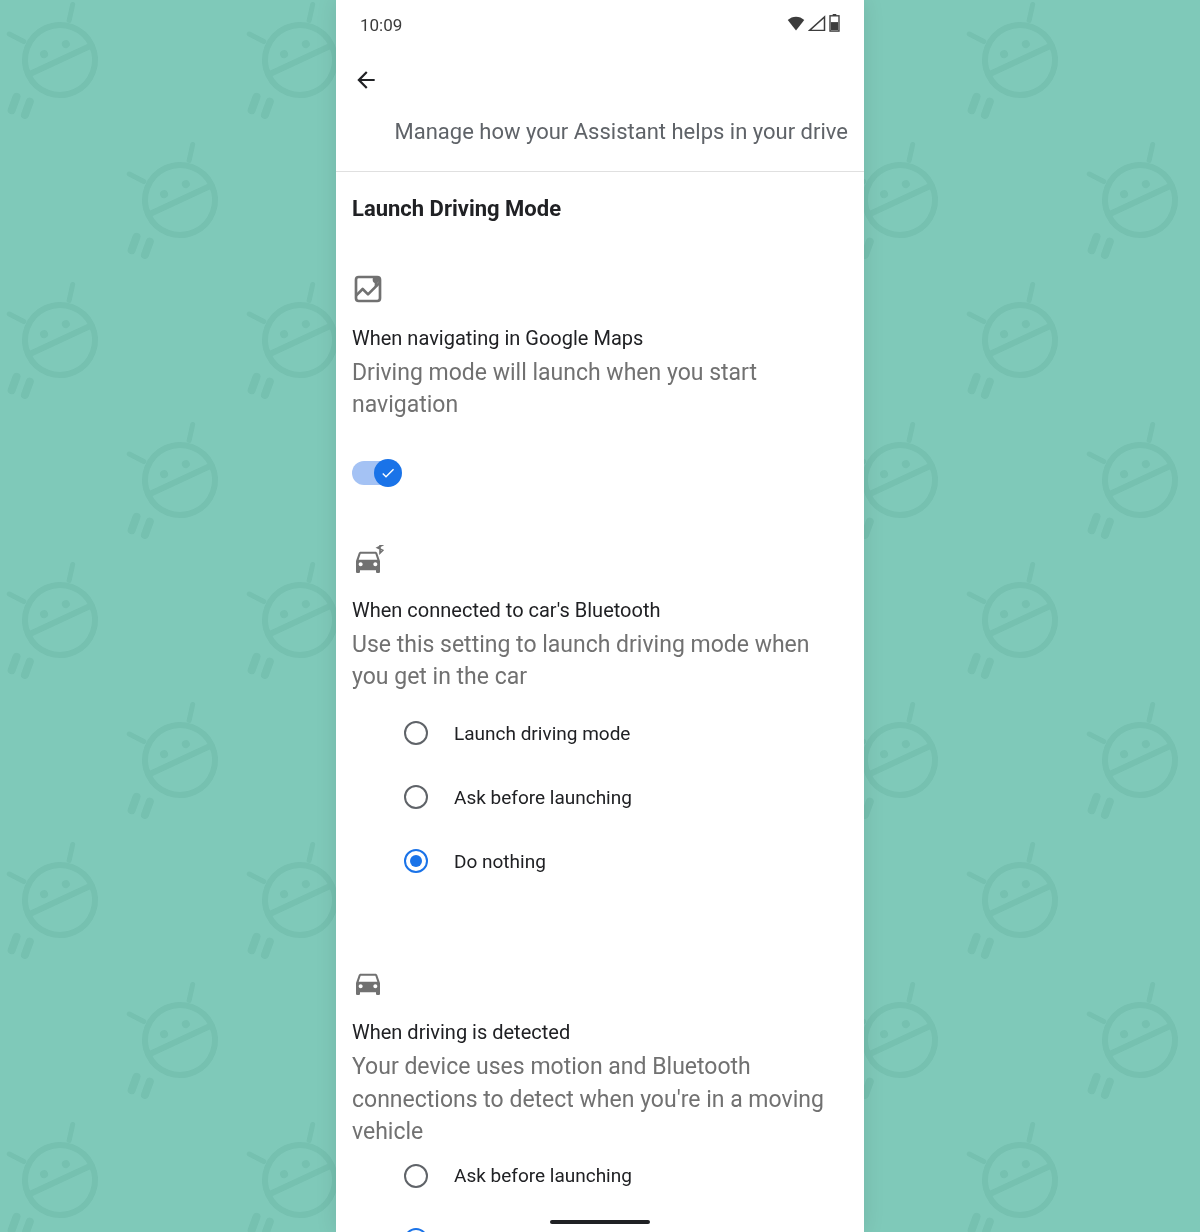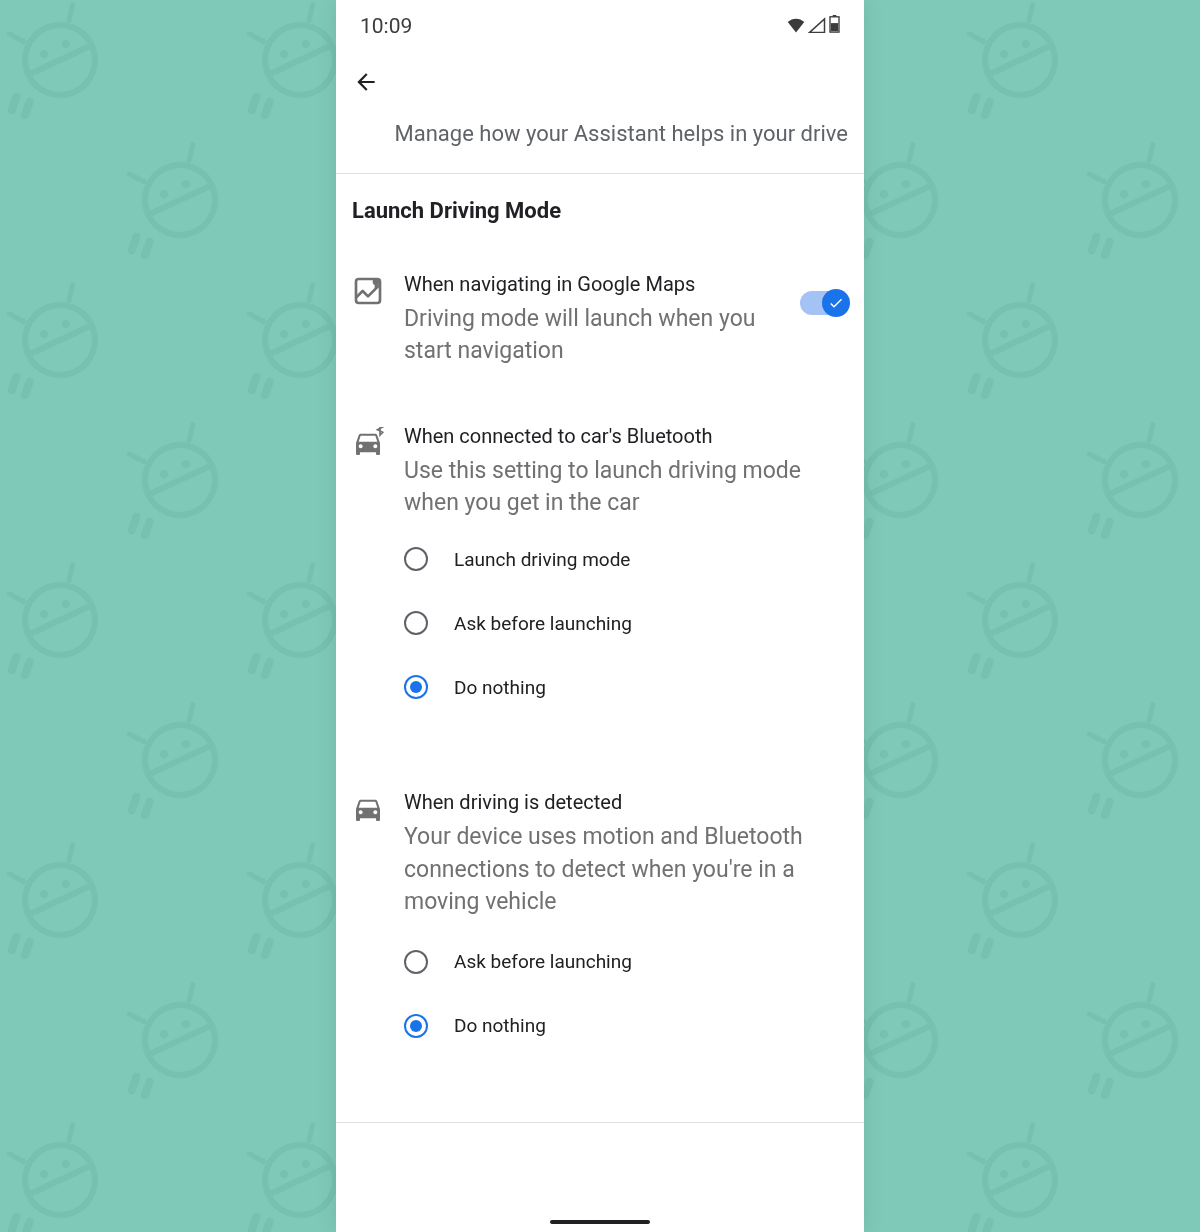--- a/index.html
+++ b/index.html
@@ -29,21 +29,21 @@
       background: #ffffff;
       position: relative;
       z-index: 1;
       box-shadow: 0 0 20px rgba(0,0,0,0.1);
     }
     .status-bar {
       display: flex;
       justify-content: space-between;
       align-items: center;
       padding: 14px 24px 10px;
-      font-size: 21px;
+      font-size: 17px;
       color: #3c3c3c;
     }
     .status-time {
       font-weight: 400;
     }
     .status-icons {
       display: flex;
       gap: 3px;
       align-items: center;
     }
@@ -78,20 +78,21 @@
       font-size: 22px;
       font-weight: 700;
       color: #202124;
       margin-bottom: 48px;
     }
     .setting-row {
       display: flex;
       align-items: flex-start;
       gap: 20px;
       margin-bottom: 56px;
+      flex-direction: column;
     }
     .setting-icon {
       width: 32px;
       height: 32px;
       flex-shrink: 0;
       margin-top: 4px;
       color: #717171;
     }
     .setting-text {
       flex: 1;
@@ -298,21 +299,21 @@
       <div class="radio-option">
         <div class="radio"></div>
         <span class="radio-label">Ask before launching</span>
       </div>
       <div class="radio-option">
         <div class="radio selected"></div>
         <span class="radio-label">Do nothing</span>
       </div>
     </div>
 
-    <div class="setting-row" style="margin-bottom:36px;">
+    <div class="setting-row" style="margin-bottom:20px;">
       <div class="setting-icon">
         <svg width="32" height="32" viewBox="0 0 24 24" fill="#717171">
           <path d="M18.92 6.01C18.72 5.42 18.16 5 17.5 5h-11c-.66 0-1.21.42-1.42 1.01L3 12v8c0 .55.45 1 1 1h1c.55 0 1-.45 1-1v-1h12v1c0 .55.45 1 1 1h1c.55 0 1-.45 1-1v-8l-2.08-5.99zM6.5 16c-.83 0-1.5-.67-1.5-1.5S5.67 13 6.5 13s1.5.67 1.5 1.5S7.33 16 6.5 16zm11 0c-.83 0-1.5-.67-1.5-1.5s.67-1.5 1.5-1.5 1.5.67 1.5 1.5-.67 1.5-1.5 1.5zM5 11l1.5-4.5h11L19 11H5z"></path>
         </svg>
       </div>
       <div class="setting-text">
         <div class="setting-title">When driving is detected</div>
         <div class="setting-desc">Your device uses motion and Bluetooth connections to detect when you're in a moving vehicle</div>
       </div>
     </div>

